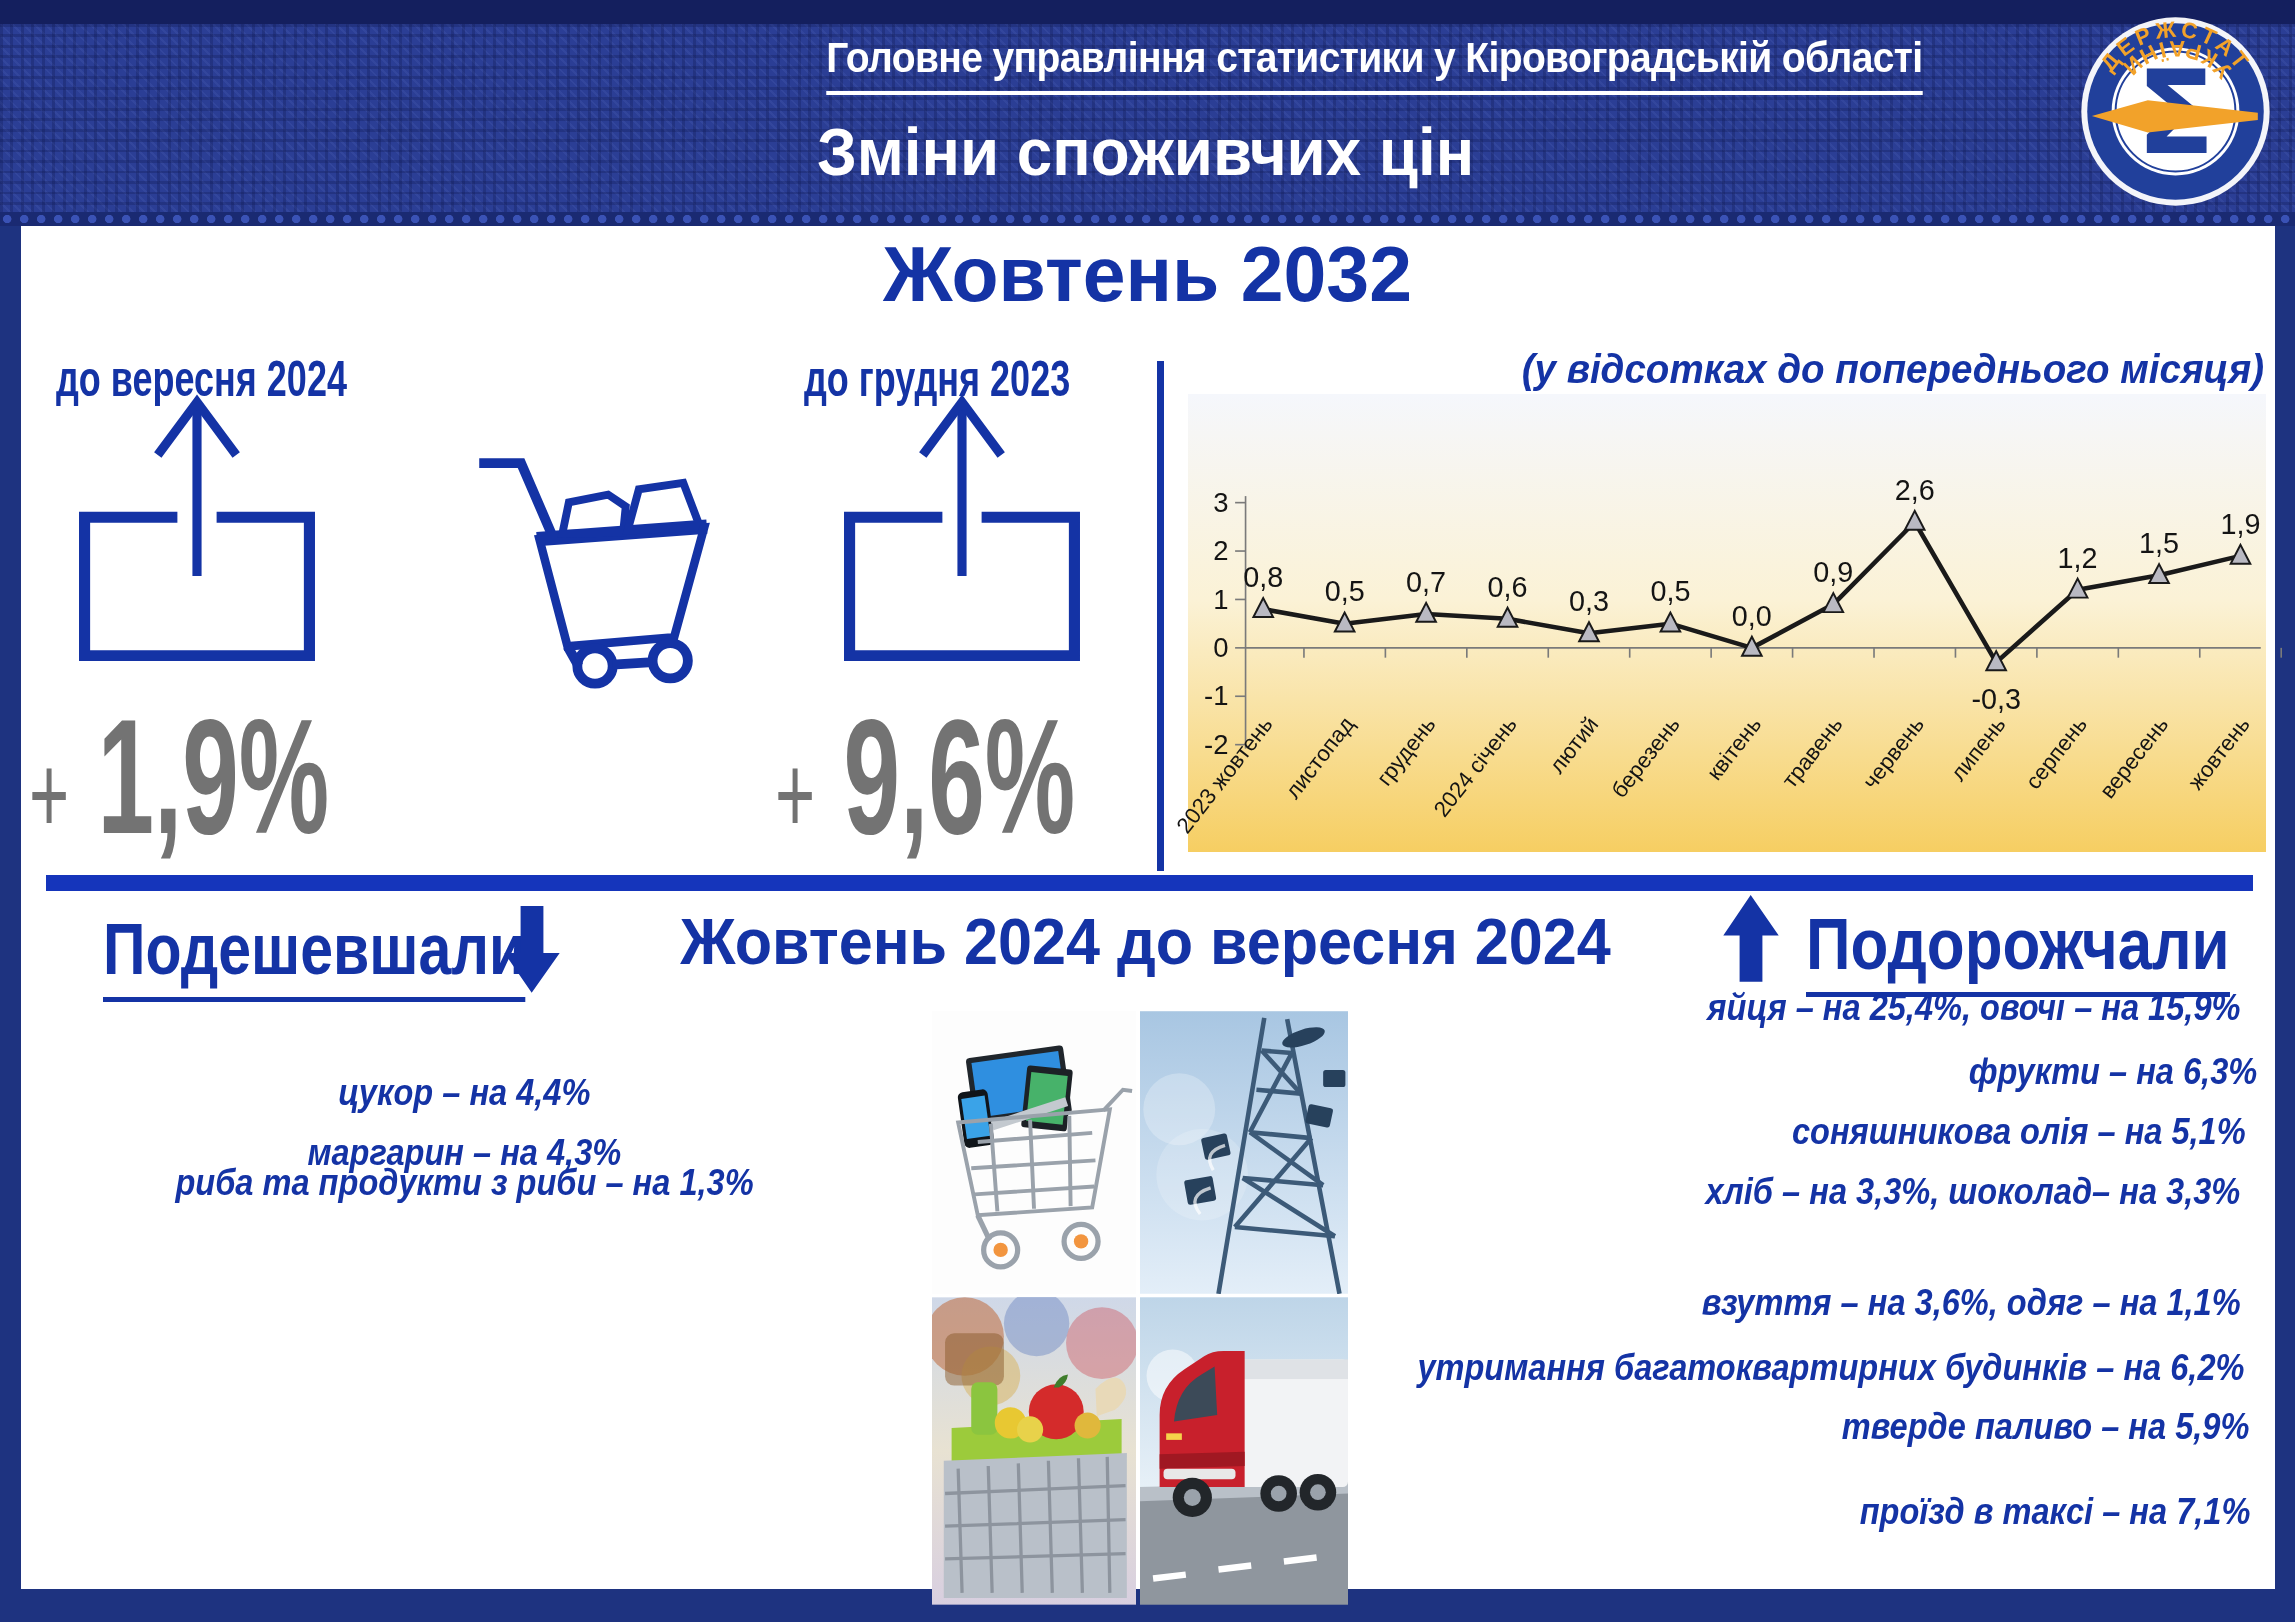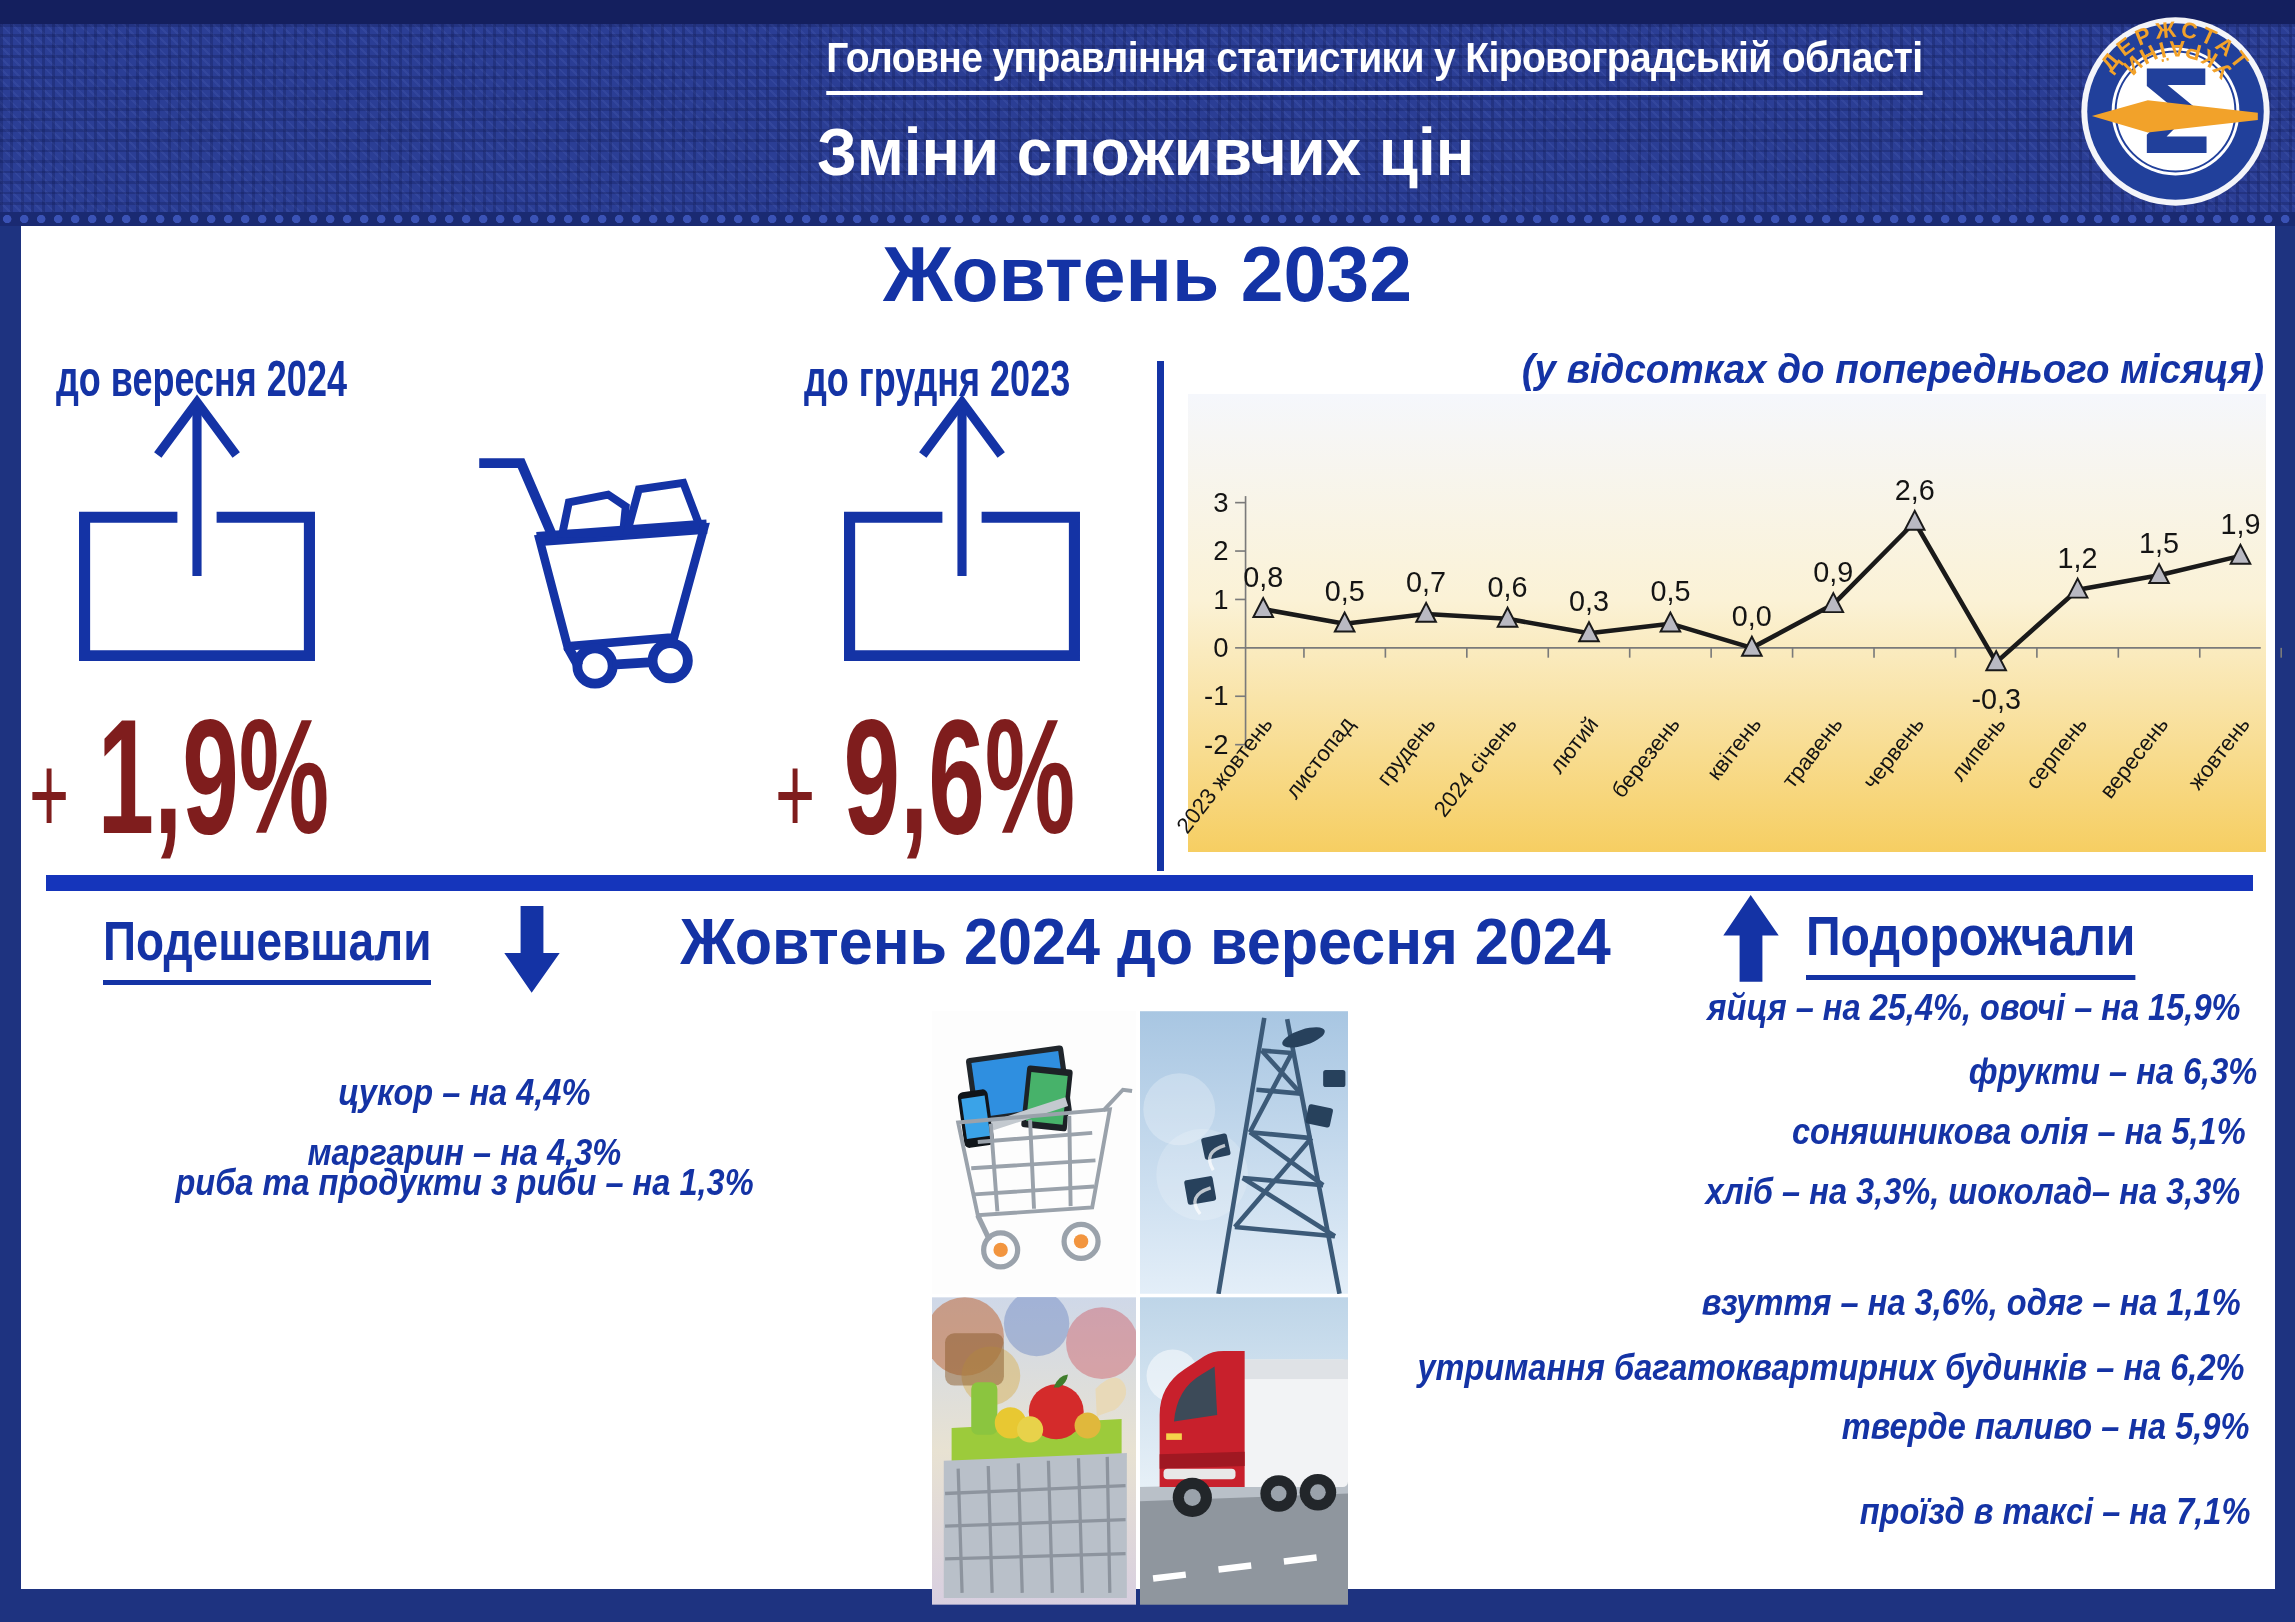--- a/index.html
+++ b/index.html
@@ -31,37 +31,37 @@
       font-size:77px;font-weight:600;color:#1433a5;}
   .metric-label{position:absolute;font-size:50px;font-weight:bold;color:#1433a5;
       white-space:nowrap;}
   .metric-label .cond{display:inline-block;transform:scaleX(.72);transform-origin:left;}
   .lbl-left{left:56px;top:350px;}
   .lbl-right{left:804px;top:350px;}
   .box-icon{position:absolute;width:236px;height:268px;}
   .box-left{left:79px;top:393px;}
   .box-right{left:844px;top:393px;}
   .cart-icon{position:absolute;left:474px;top:429px;width:242px;height:262px;}
-  .metric-value{position:absolute;font-weight:bold;color:#7f1d1d;white-space:nowrap;
+  .metric-value{position:absolute;font-weight:bold;color:#737373;white-space:nowrap;
       font-size:164px;line-height:164px;}
   .metric-value .cond{display:inline-block;transform:scaleX(.62);transform-origin:left;}
   .metric-value .plus{font-size:111px;font-weight:normal;}
   .val-left{left:29.4px;top:695px;}
   .val-right{left:775px;top:695px;text-align:center;}
   .vdivider{position:absolute;left:1157px;top:361px;width:6.5px;height:510px;background:#1433a5;}
   
   .chart-subtitle{position:absolute;left:1328px;top:346px;width:936px;text-align:right;
       font-size:41px;font-style:italic;font-weight:bold;color:#1433a5;
       transform:scaleX(.94);transform-origin:right;}
   #chart-plot{position:absolute;left:1188px;top:394px;width:1078px;height:458px;
       background:linear-gradient(180deg,#f5f7fc 0%,#fbf2d6 45%,#f6ce62 100%);}
   #chart-plot svg{overflow:visible;}
   
   .hdivider{position:absolute;left:46px;top:875px;width:2207px;height:15.7px;background:#1535bb;}
-  .section-header{position:absolute;font-size:56px;font-weight:bold;color:#1433a5;white-space:nowrap;}
+  .section-header{position:absolute;font-size:72px;font-weight:bold;color:#1433a5;white-space:nowrap;}
   .section-header .u{display:inline-block;border-bottom:5.2px solid #1433a5;padding-bottom:6.5px;
       transform:scaleX(.82);transform-origin:left;}
   .hdr-cheaper{left:103px;top:908px;}
   .hdr-expensive{left:1806px;top:903px;}
   .hdr-expensive .u{transform-origin:left;transform:scaleX(.86);}
   .arrow-down{position:absolute;left:501px;top:906px;width:62px;height:88px;}
   .arrow-up{position:absolute;left:1720px;top:895px;width:62px;height:88px;}
   .comparison-title{position:absolute;left:576px;top:904px;width:1139px;text-align:center;
       font-size:65px;font-weight:600;color:#1433a5;white-space:nowrap;
       transform:scaleX(.94);transform-origin:center;}

